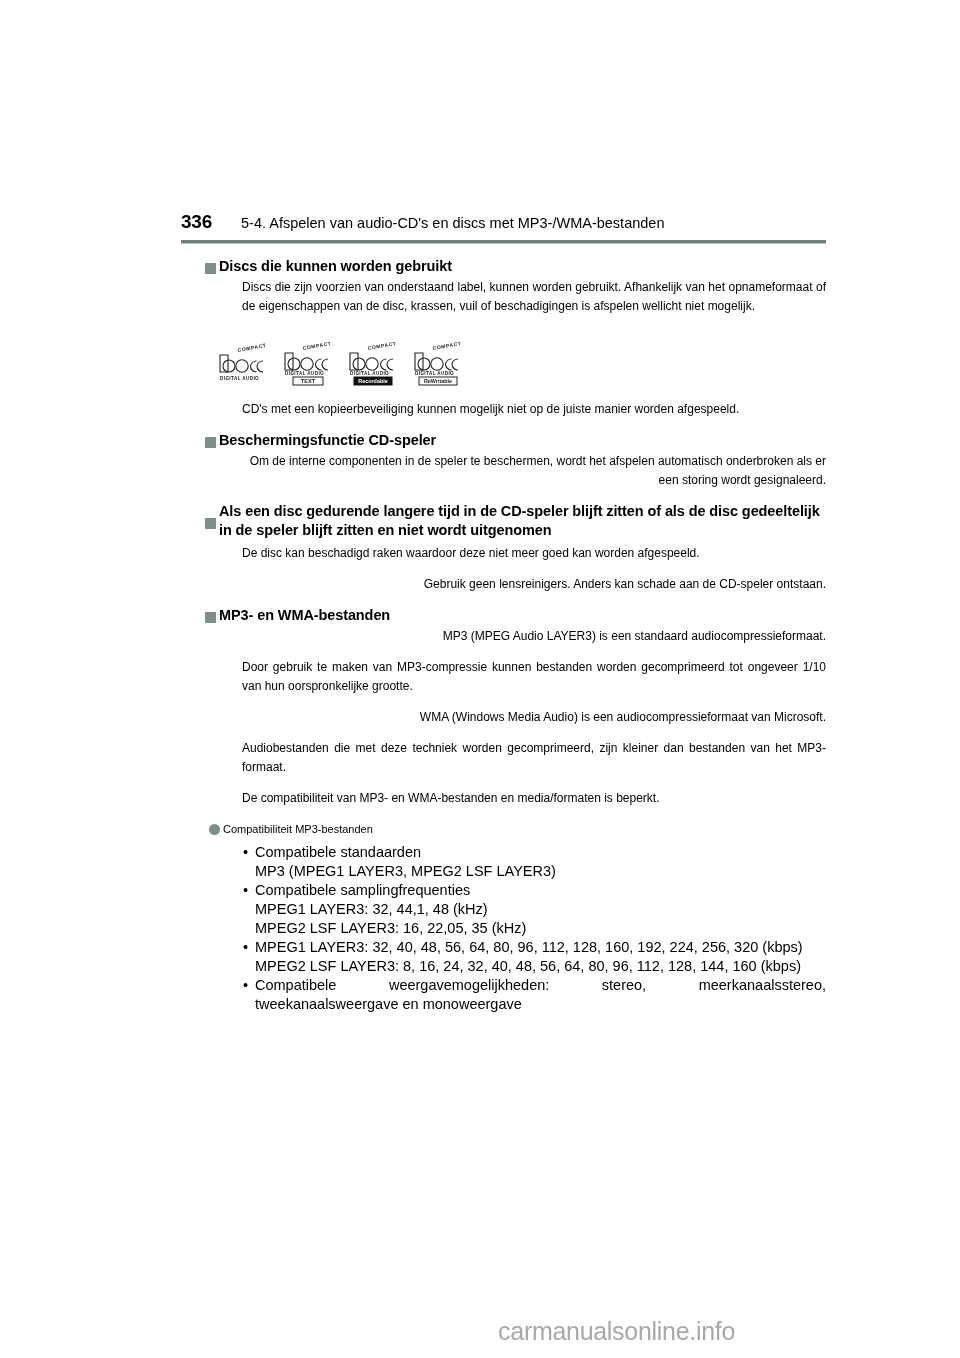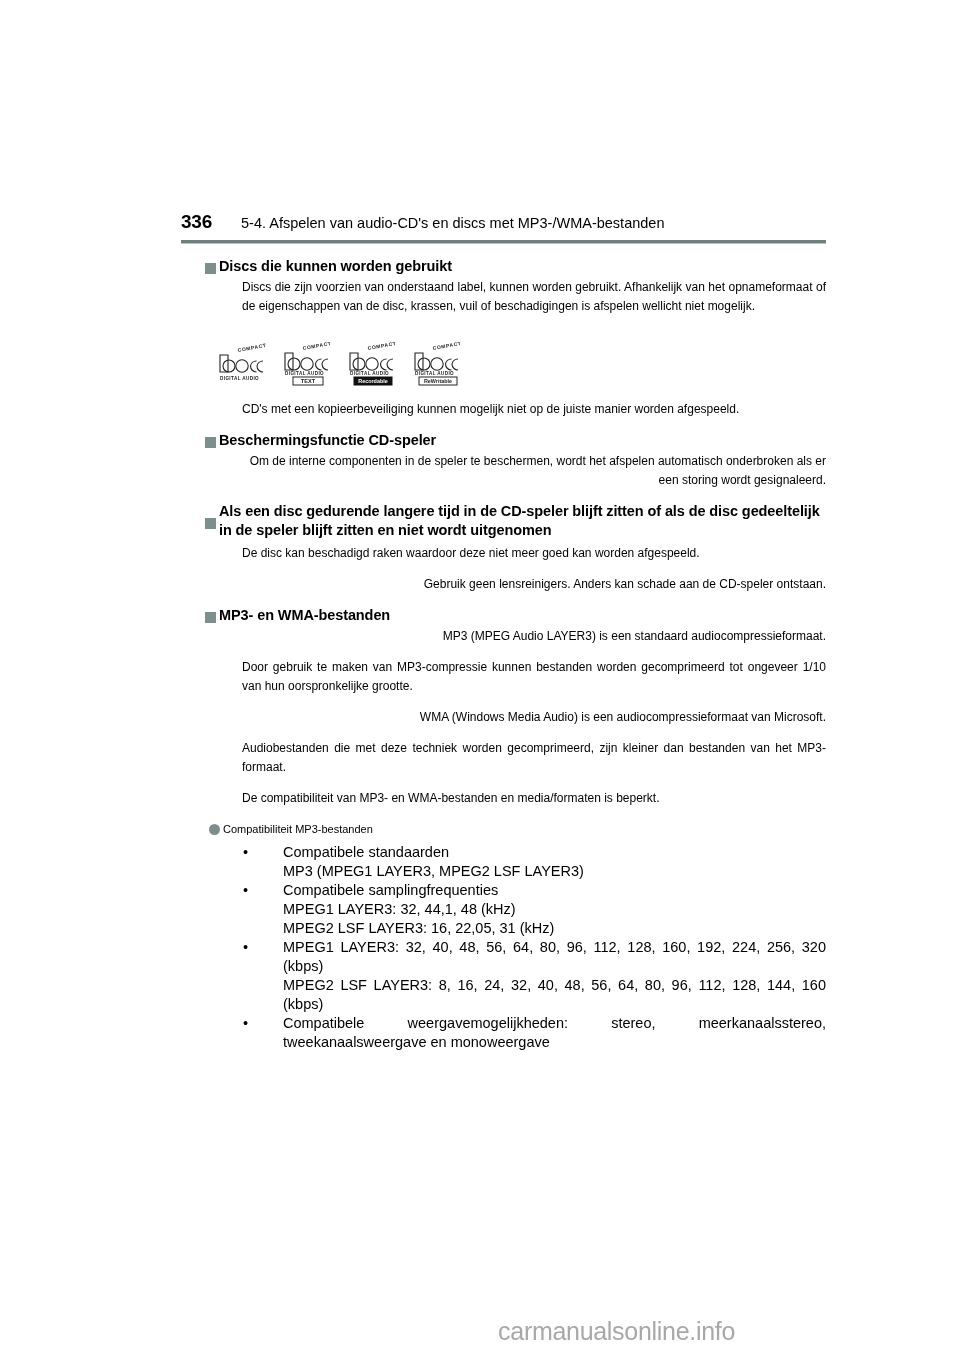--- a/index.html
+++ b/index.html
@@ -142,21 +142,21 @@
     font-size: 14.5px;
     line-height: 19px;
     text-align: left;
   }
   .dot-body {
     flex: 1 1 auto;
     font-size: 14.5px;
     line-height: 19px;
   }
   .dot-body .just { text-align: justify; text-justify: inter-word; }
-  .dot-body .sub  { display: block; margin-left: 28px; }
+  .dot-body .sub  { display: block; }
 
   
   .logo-strip {
     position: absolute;
     left: 216px;
     top: 342px;
     display: flex;
     gap: 11px;
   }
   .cdlogo {
@@ -237,21 +237,21 @@
           <span class="sub">Compatibele standaarden</span>
           <span class="sub">MP3 (MPEG1 LAYER3, MPEG2 LSF LAYER3)</span>
         </span>
       </div>
 
       <div class="dot-item">
         <span class="dot-mark">•</span>
         <span class="dot-body">
           <span class="sub">Compatibele samplingfrequenties</span>
           <span class="sub">MPEG1 LAYER3: 32, 44,1, 48 (kHz)</span>
-          <span class="sub">MPEG2 LSF LAYER3: 16, 22,05, 31 (kHz)</span>
+          <span class="sub">MPEG2 LSF LAYER3: 16, 22,05, 35 (kHz)</span>
         </span>
       </div>
 
       <div class="dot-item">
         <span class="dot-mark">•</span>
         <span class="dot-body">
           <span class="sub just">MPEG1 LAYER3: 32, 40, 48, 56, 64, 80, 96, 112, 128, 160, 192, 224, 256, 320 (kbps)</span>
           <span class="sub just">MPEG2 LSF LAYER3: 8, 16, 24, 32, 40, 48, 56, 64, 80, 96, 112, 128, 144, 160 (kbps)</span>
         </span>
       </div>

